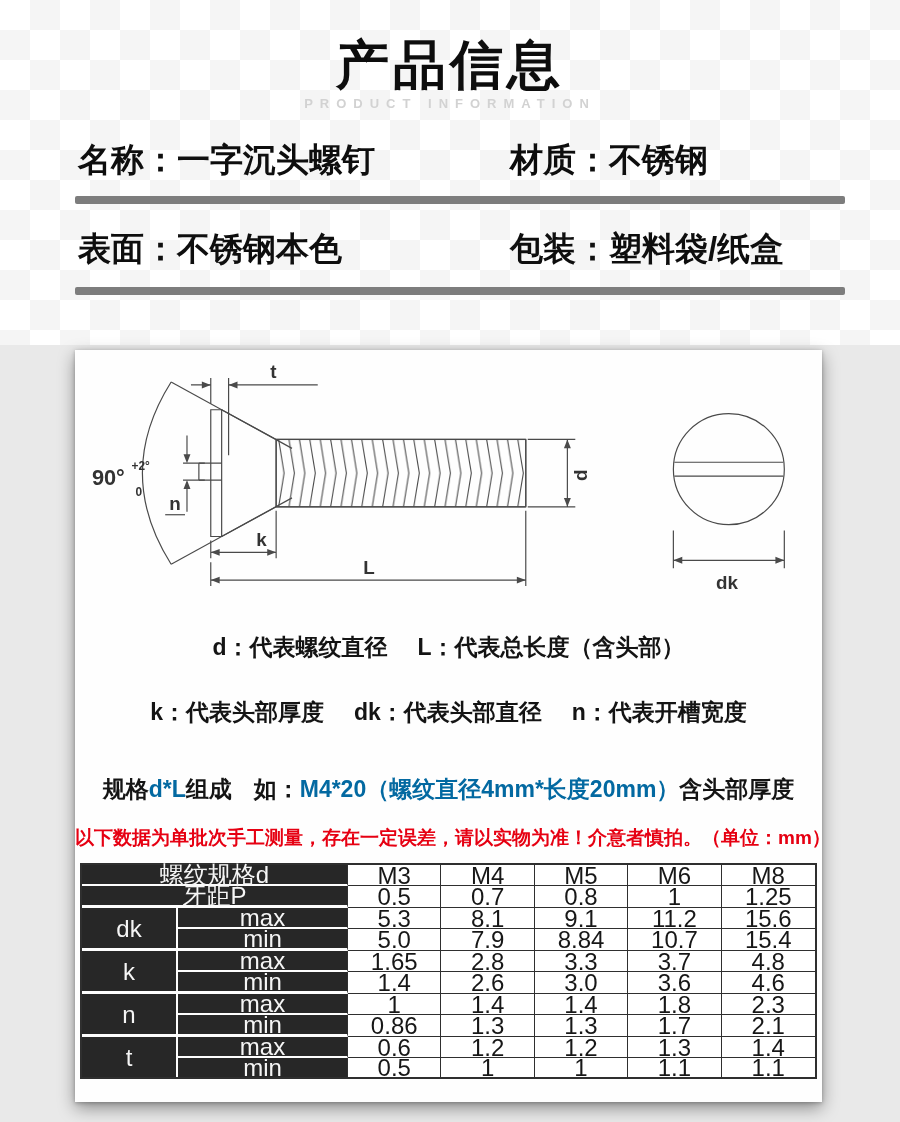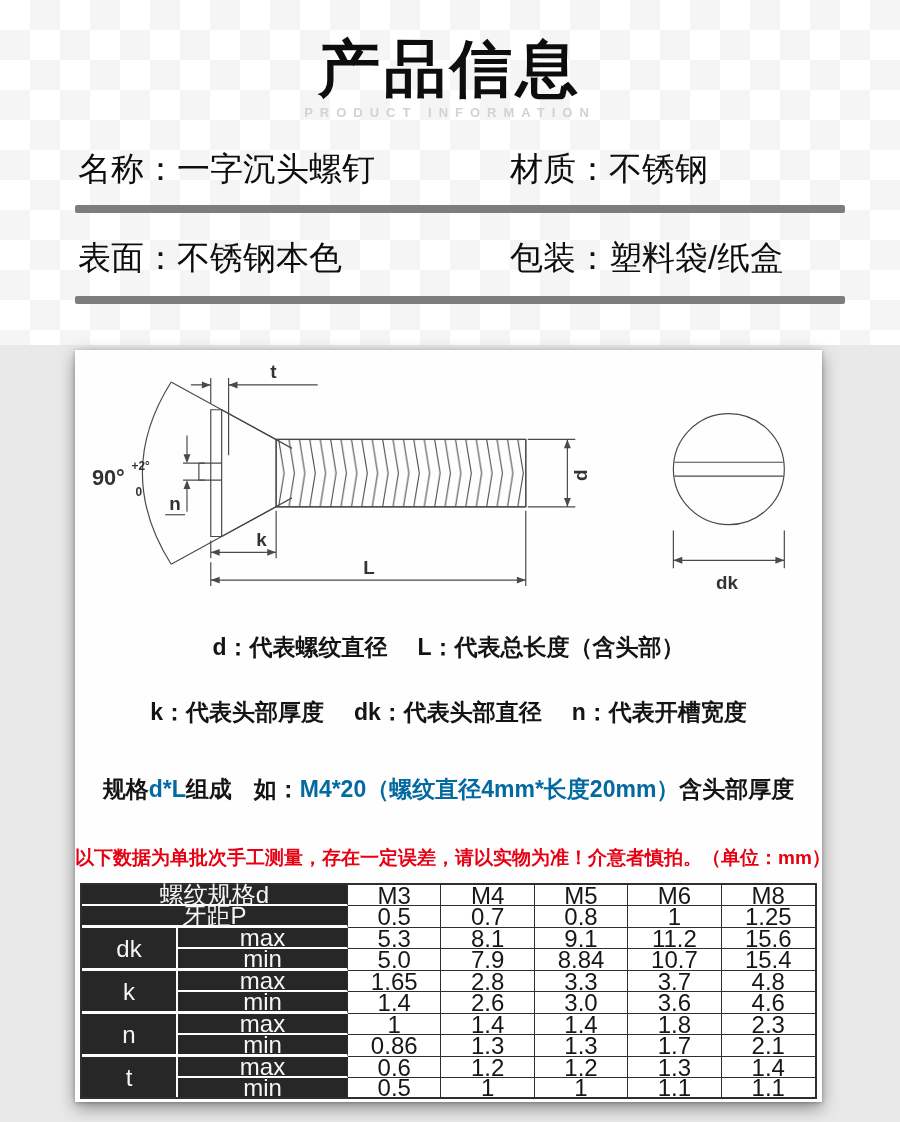--- a/index.html
+++ b/index.html
@@ -10,31 +10,31 @@
   .top {
     height:345px;
     background-color:#fff;
     background-image:
       linear-gradient(45deg,#f5f5f5 25%,transparent 25%,transparent 75%,#f5f5f5 75%),
       linear-gradient(45deg,#f5f5f5 25%,transparent 25%,transparent 75%,#f5f5f5 75%);
     background-size:60px 60px;
     background-position:0 0,30px 30px;
   }
   .title {
-    text-align:center; font-size:62px; font-weight:900; letter-spacing:4px;
+    text-align:center; font-size:53px; font-weight:900; letter-spacing:4px;
     color:#0d0d0d; padding-top:38px; line-height:1.0;
   }
   .subtitle {
     text-align:center; font-size:13px; font-weight:700; letter-spacing:7px;
     color:#d2d2d2; margin-top:5px;
   }
   .info-row {
     display:flex; align-items:center;
     padding-left:78px; padding-right:79px;
-    font-size:33px; font-weight:400; color:#0e0e0e;
+    font-size:33px; font-weight:700; color:#0e0e0e;
   }
   .info-row .left { width:432px; }
   .row1 { margin-top:27px; }
   .row2 { margin-top:23px; }
   .gray-bar {
     height:8px; background:#7d7d7d; border-radius:2px;
     margin-left:75px; width:770px;
   }
   .bar1 { margin-top:13px; }
   .bar2 { margin-top:15px; }
@@ -63,21 +63,21 @@
   
   .spec-row {
     margin-top:46px; text-align:center; font-size:23px; font-weight:700;
     color:#141414; white-space:nowrap;
   }
   .spec-row .red { color:#0369a1; }
   .spec-row .gap { display:inline-block; width:22px; }
 
   
   .warning {
-    margin-top:40px; text-align:center; font-size:19px; font-weight:700;
+    margin-top:20px; text-align:center; font-size:19px; font-weight:700;
     color:#e60012; white-space:nowrap;
   }
 
   
   .spec-table {
     margin:12px auto 0; width:733px; table-layout:fixed;
     border-collapse:separate; border-spacing:0;
     border:2px solid #2f2f2f; font-size:24px; text-align:center;
   }
   .spec-table td { height:19px; line-height:19px; padding:0; }

